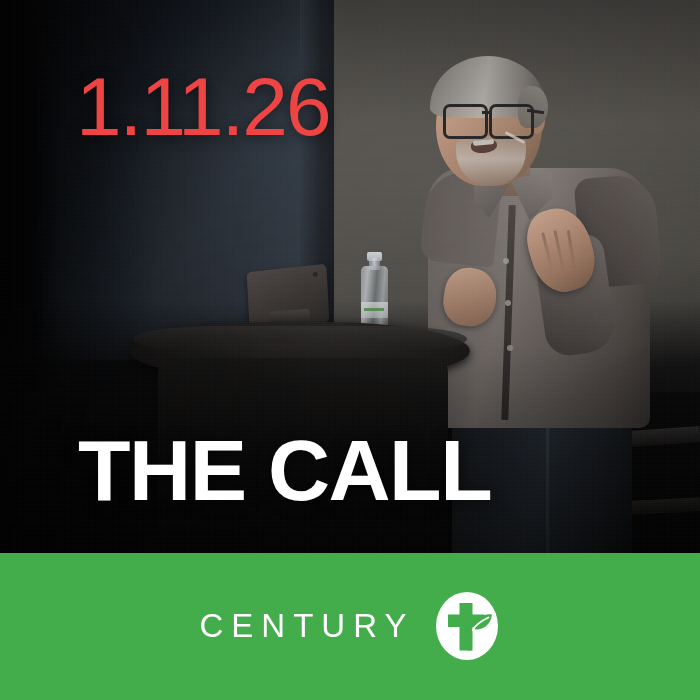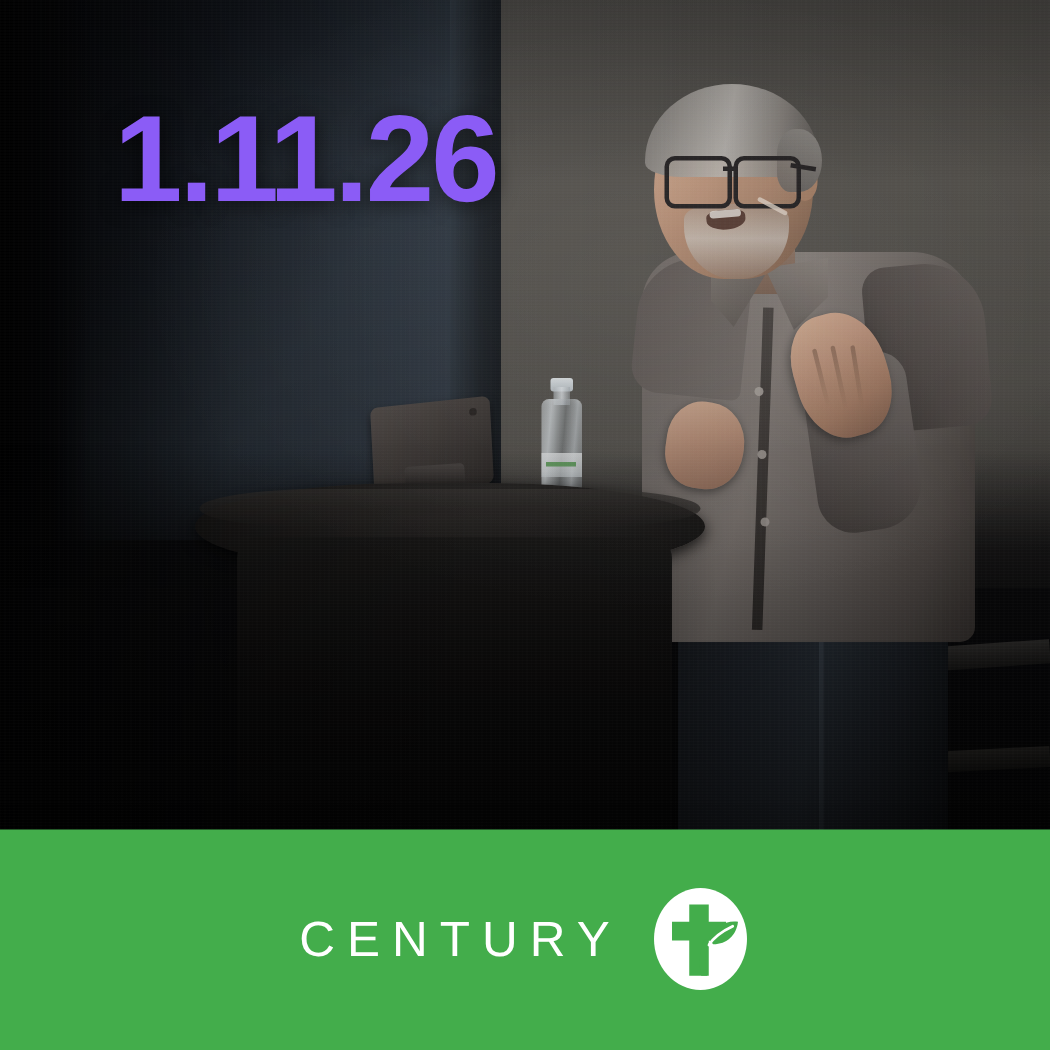--- a/index.html
+++ b/index.html
@@ -435,22 +435,22 @@
       repeating-linear-gradient(0deg, rgba(255,255,255,.10) 0 1px, rgba(0,0,0,0) 1px 2px),
       repeating-linear-gradient(90deg, rgba(255,255,255,.07) 0 1px, rgba(0,0,0,0) 1px 3px);
     pointer-events: none;
   }
 
   
   .date-text {
     position: absolute;
     left: 76px; top: 66px;
     font-size: 82px;
-    font-weight: 700;
-    color: #8b5cf6;
+    font-weight: 400;
+    color: #ef4444;
     letter-spacing: -2px;
     line-height: 1;
     text-shadow: 0 2px 14px rgba(0,0,0,.55);
     white-space: nowrap;
   }
   .title-text {
     position: absolute;
     left: 78px; top: 427px;
     font-size: 86px;
     font-weight: 700;
@@ -566,20 +566,21 @@
     <div class="podium-top"></div>
     <div class="podium-rim"></div>
     <div class="podium-body"></div>
 
     <div class="grade"></div>
     <div class="noise"></div>
   </div>
 
   <div class="date-text">1.11.26</div>
 
+  <div class="title-text">THE CALL</div>
 
   <div class="footer">
     <div class="brand-row">
 
       <span class="brand-word left">CENTURY</span>
 
       <svg class="logo-mark" viewBox="0 0 66 72">
         <ellipse cx="33" cy="36" rx="31" ry="34" fill="#ffffff"></ellipse>
 
         <path d="M25.5 13 H38.5 V24.5 H50 V37 H38.5 V60.5 H25.5 V37 H14 V24.5 H25.5 Z" fill="#43ad4b"></path>

